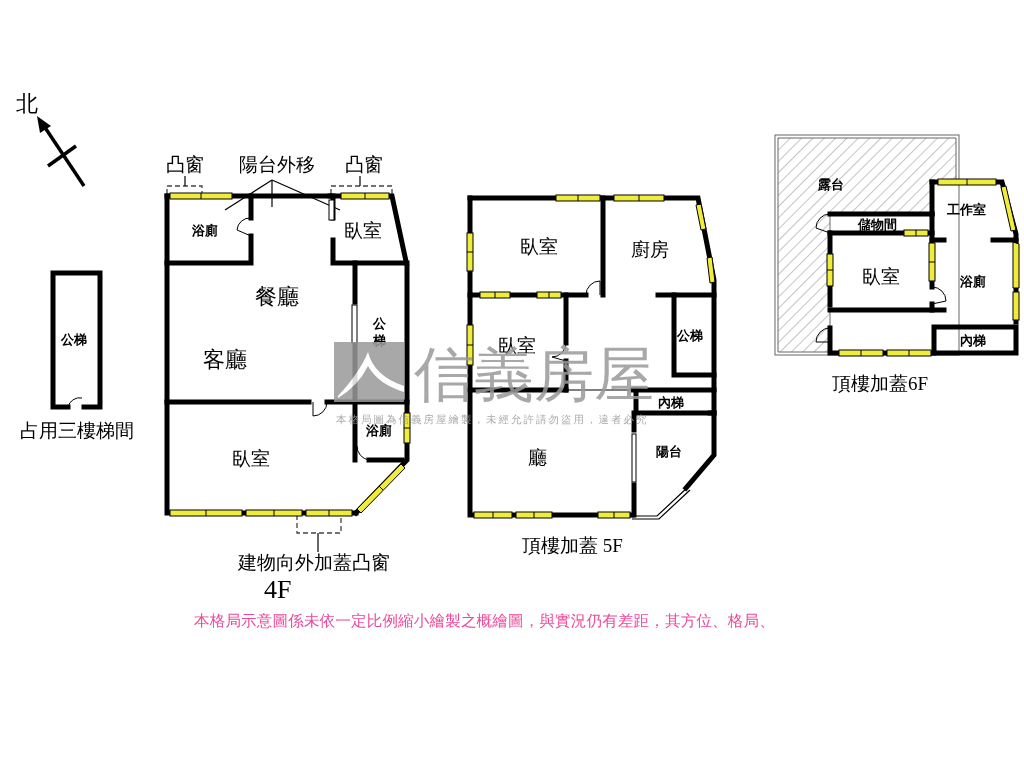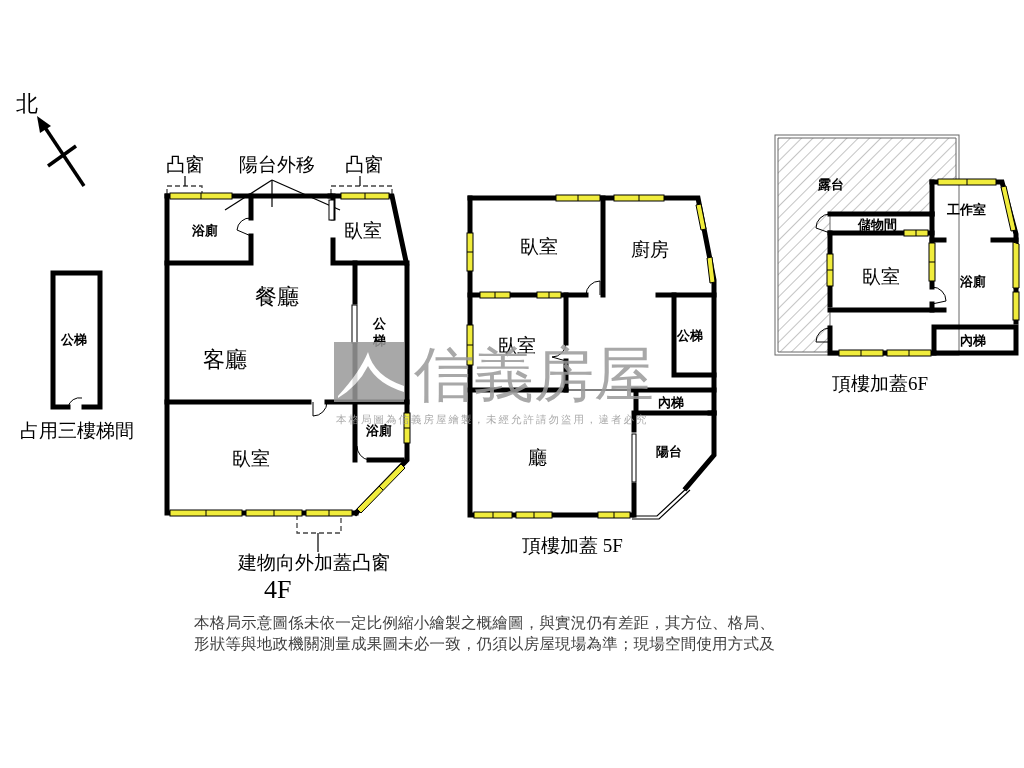--- a/index.html
+++ b/index.html
@@ -8,22 +8,22 @@
   svg { position:absolute; left:0; top:0; }
   .wall { stroke:#000; stroke-width:5; fill:none; stroke-linecap:square; }
   .thin { stroke:#000; stroke-width:1.2; fill:none; }
   .dash { stroke:#444; stroke-width:1.3; fill:none; stroke-dasharray:5 3; }
   .win  { fill:#f0ec3c; stroke:#000; stroke-width:1; }
   .door { stroke:#000; stroke-width:1; fill:none; }
   .lbl-b { font-family:"DejaVu Sans","Liberation Sans",sans-serif; font-weight:bold; fill:#000; }
   .lbl-s { font-family:"Liberation Serif","DejaVu Serif",serif; fill:#000; }
   .wm-text { font-family:"DejaVu Sans","Liberation Sans",sans-serif; fill:#9a9a9a; }
   .disclaimer { position:absolute; left:194px; top:612px; width:660px;
-                font-family:Liberation Serif, serif; font-size:15.5px;
-                line-height:21px; color:#404040; letter-spacing:0.2px; }
+                font-family:Liberation Mono, monospace; font-size:15.5px;
+                line-height:21px; color:#ec4899; letter-spacing:0.2px; }
   .disclaimer div { white-space:nowrap; }
 </style>
 </head>
 <body>
 
 <svg width="1024" height="768" viewBox="0 0 1024 768">
   <defs>
     <pattern id="hatch" width="8" height="8" patternUnits="userSpaceOnUse" patternTransform="rotate(45)">
       <line x1="0" y1="0" x2="0" y2="8" stroke="#8a8a8a" stroke-width="1"></line>
     </pattern>
@@ -213,14 +213,13 @@
       <rect x="334" y="342" width="70" height="60" fill="#9a9a9a"></rect>
       <path d="M338,396 Q360,372 368,352 Q374,376 404,386 L404,392 Q378,384 368,366 Q358,386 338,398 Z" fill="#ffffff"></path>
     </g>
     <text class="wm-text" x="414" y="395" font-size="60">信義房屋</text>
     <text class="wm-text" x="336" y="423" font-size="10.5" letter-spacing="2">本格局圖為信義房屋繪製，未經允許請勿盜用，違者必究</text>
   </g>
 </svg>
 
 <div class="disclaimer">
   <div>本格局示意圖係未依一定比例縮小繪製之概繪圖，與實況仍有差距，其方位、格局、</div>
-  <div>形狀等與地政機關測量成果圖未必一致，仍須以房屋現場為準；現場空間使用方式及</div>
 </div>
 
 </body></html>

